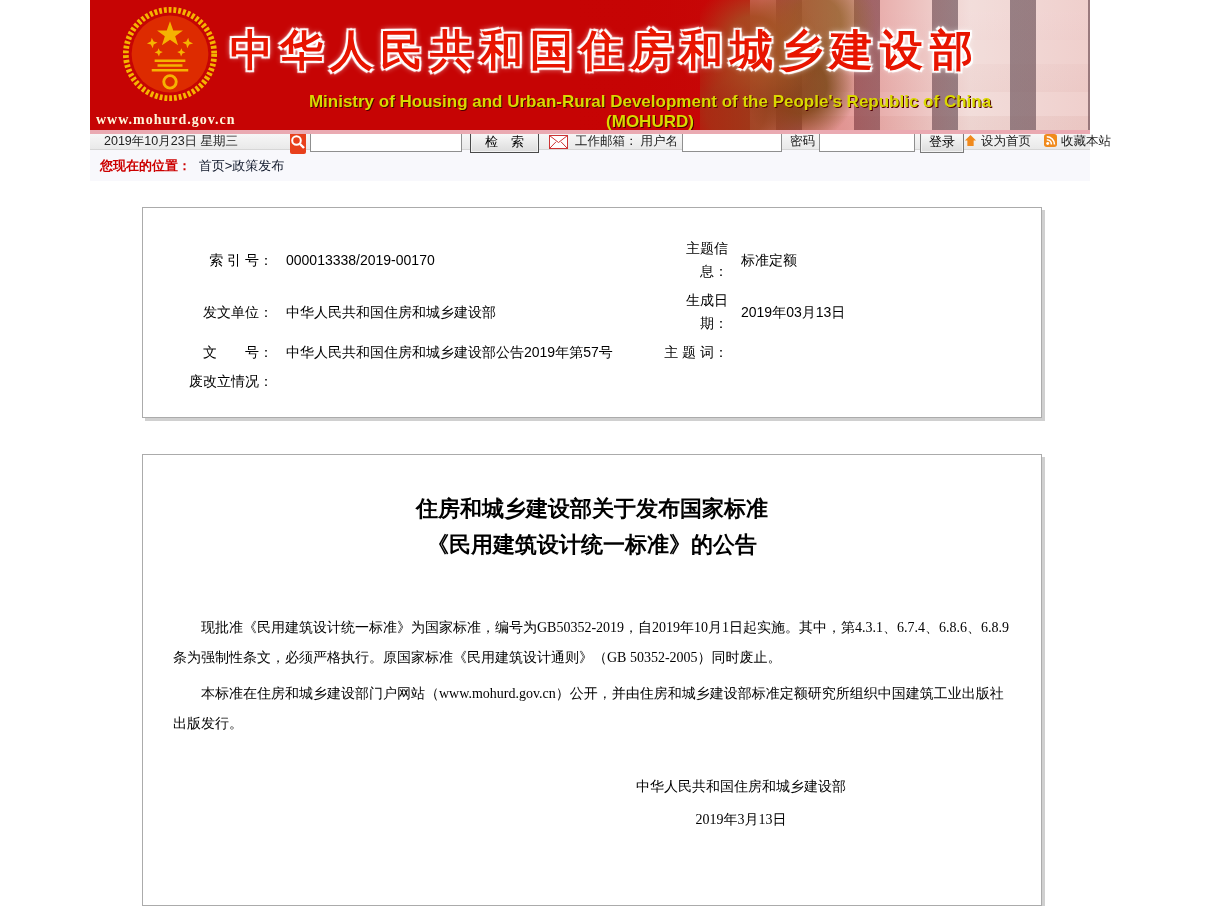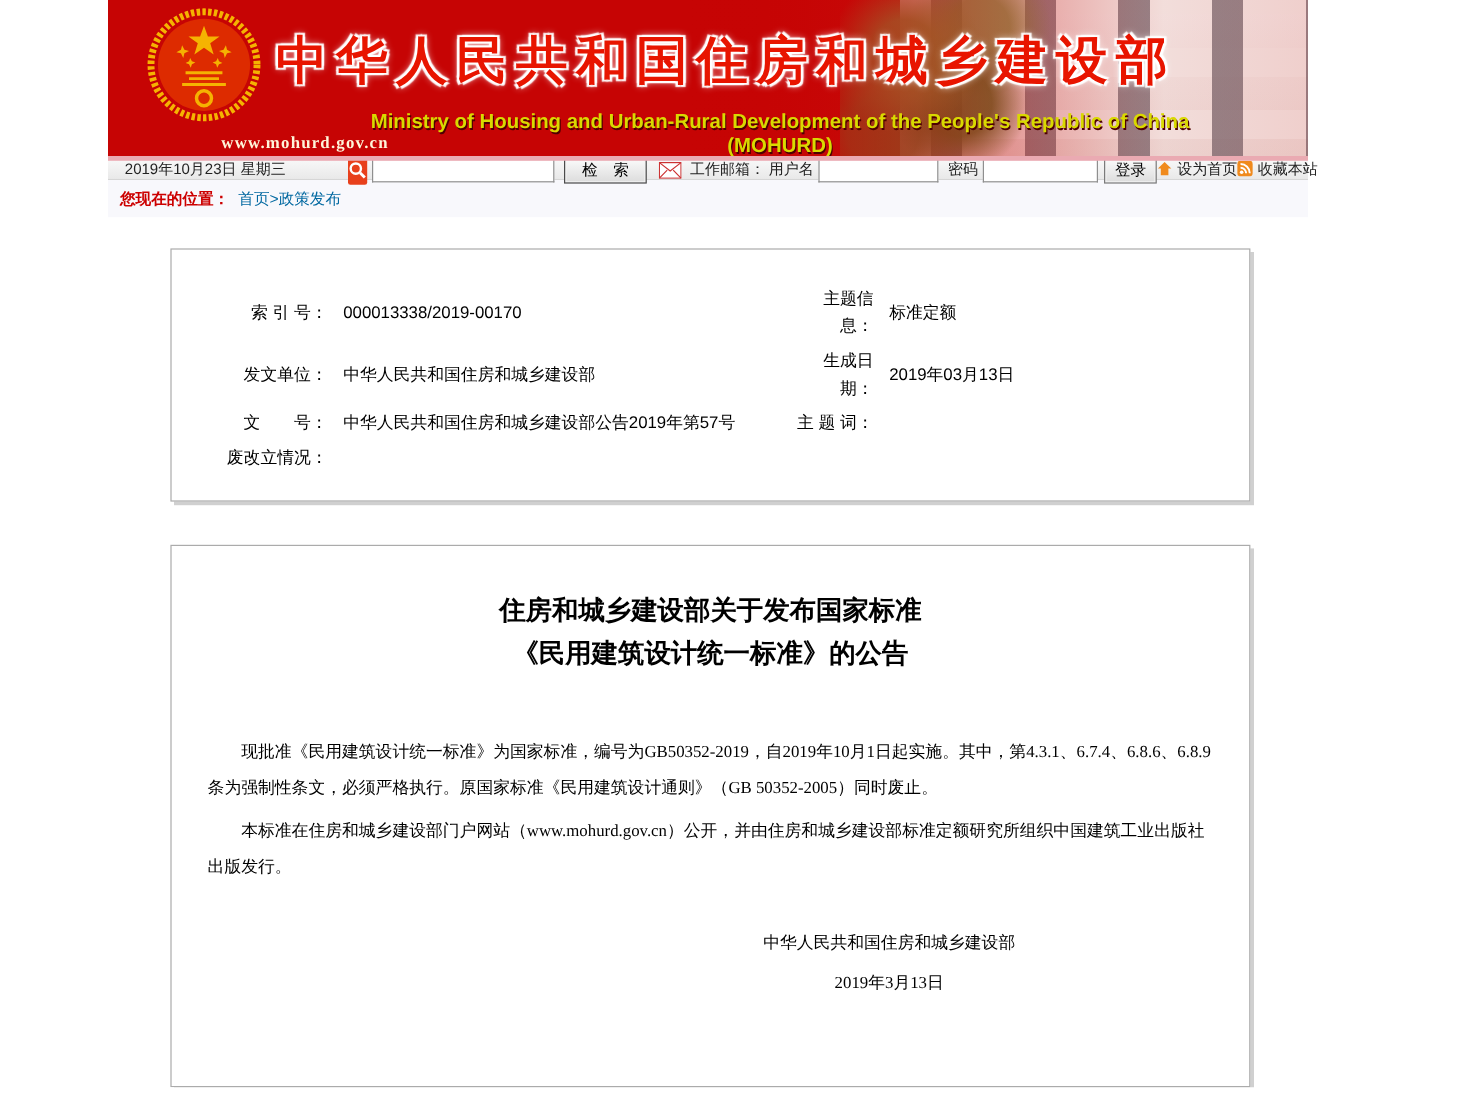--- a/index.html
+++ b/index.html
@@ -14,44 +14,44 @@
       repeating-linear-gradient(to bottom, #f5ebe8 0 12px, transparent 12px 40px, #f5ebe8 40px 52px),
       linear-gradient(#f6ecea,#efe0dc); }
   .hdr-tree { position:absolute; right:210px; top:-10px; width:180px; height:160px;
     background-image:
       radial-gradient(circle at 30% 35%, rgba(130,160,70,.95) 0 18%, transparent 40%),
       radial-gradient(circle at 55% 60%, rgba(85,120,45,.9) 0 20%, transparent 42%),
       radial-gradient(circle at 20% 75%, rgba(100,135,55,.85) 0 16%, transparent 38%),
       radial-gradient(circle at 65% 20%, rgba(120,150,65,.8) 0 14%, transparent 34%); }
   .hdr-overlay { position:absolute; inset:0; background:linear-gradient(to right,#c60404 0%,#c60404 48%,rgba(198,4,4,.55) 66%,rgba(198,4,4,.06) 88%,rgba(198,4,4,.12) 100%); }
   .hdr-emblem { position:absolute; left:32px; top:6px; }
-  .hdr-url { position:absolute; left:6px; top:112px; width:228px; text-align:right; color:#fff6da; font-weight:bold; font-size:14px; letter-spacing:1px; font-family:"Liberation Serif","DejaVu Serif",serif; }
+  .hdr-url { position:absolute; left:6px; top:112px; width:228px; text-align:left; color:#fff6da; font-weight:bold; font-size:14px; letter-spacing:1px; font-family:"Liberation Serif","DejaVu Serif",serif; }
   .hdr-title { position:absolute; left:140px; top:22px; font-size:43px; font-weight:bold; color:#e81500; letter-spacing:7px; white-space:nowrap;
     text-shadow:-2px -2px 1px #fff,2px -2px 1px #fff,-2px 2px 1px #fff,2px 2px 1px #fff,0 0 7px #fff; }
   .hdr-sub { position:absolute; left:200px; top:92px; width:720px; text-align:center; color:#d9d900; font-size:17px; font-weight:bold; text-shadow:1px 1px 0 #4d0000; }
 
   
   .tbar { height:16px; display:flex; align-items:center; background:linear-gradient(#f7f7f7,#e9e9e9); border-bottom:1px solid #d6d6d6; padding:0 8px; font-size:12.5px; color:#222; white-space:nowrap; }
   .tbar-date { margin-left:6px; }
   .mag { width:24px; height:24px; background:#e8401c; border-radius:2px; margin-left:52px; display:flex; align-items:center; justify-content:center; cursor:pointer; }
   .t-input { height:21px; border:1px solid #8f8f8f; border-top-color:#6b6b6b; background:#fff; margin-left:4px; }
   .inp-search { width:152px; }
   .inp-user { width:100px; }
   .inp-pass { width:96px; }
   .t-btn { height:23px; background:linear-gradient(#fdfdfd,#dcdcdc); border:1px solid #4a4a4a; box-shadow:inset 0 0 0 1px #f2f2f2; font-size:13px; padding:0 14px; margin-left:8px; cursor:pointer; }
   .t-btn.small { padding:0 8px; margin-left:5px; border-color:#7a7a7a; }
   .env { margin:0 4px 0 10px; display:inline-flex; }
   .t-label { margin-left:3px; }
-  .t-right { margin-left:auto; display:flex; align-items:center; gap:0; }
+  .t-right { margin-left:auto; display:flex; align-items:center; gap:13px; }
   .t-link { display:inline-flex; align-items:center; gap:4px; color:#222; text-decoration:none; cursor:pointer; }
 
   
   .crumb { height:31px; line-height:31px; background:#f8f8fc; font-size:13px; padding-left:10px; }
   .crumb-prefix { color:#cc0000; font-weight:bold; }
-  .crumb-path { color:#0369a1; margin-left:4px; cursor:pointer; }
+  .crumb-path { color:#0f172a; margin-left:4px; cursor:pointer; }
 
   
   .infobox { width:900px; margin:26px 0 0 52px; background:#fff; border:1px solid #ababab; box-shadow:3px 3px 0 rgba(120,120,120,.35); padding:26px 0 20px 0; font-size:14px; color:#000; }
   .irow { display:grid; grid-template-columns:130px 362px 67px auto; column-gap:13px; align-items:center; min-height:25px; padding:3px 0; line-height:1.65; }
   .ilabel { text-align:right; }
   .ival { }
 
   
   .artbox { width:900px; margin:36px 0 0 52px; background:#fff; border:1px solid #ababab; box-shadow:3px 3px 0 rgba(120,120,120,.35); padding:38px 30px 10px 30px; min-height:452px; color:#000; }
   .art-title { text-align:center; font-family:Liberation Mono, monospace; font-weight:bold; font-size:22px; line-height:1.65; }

